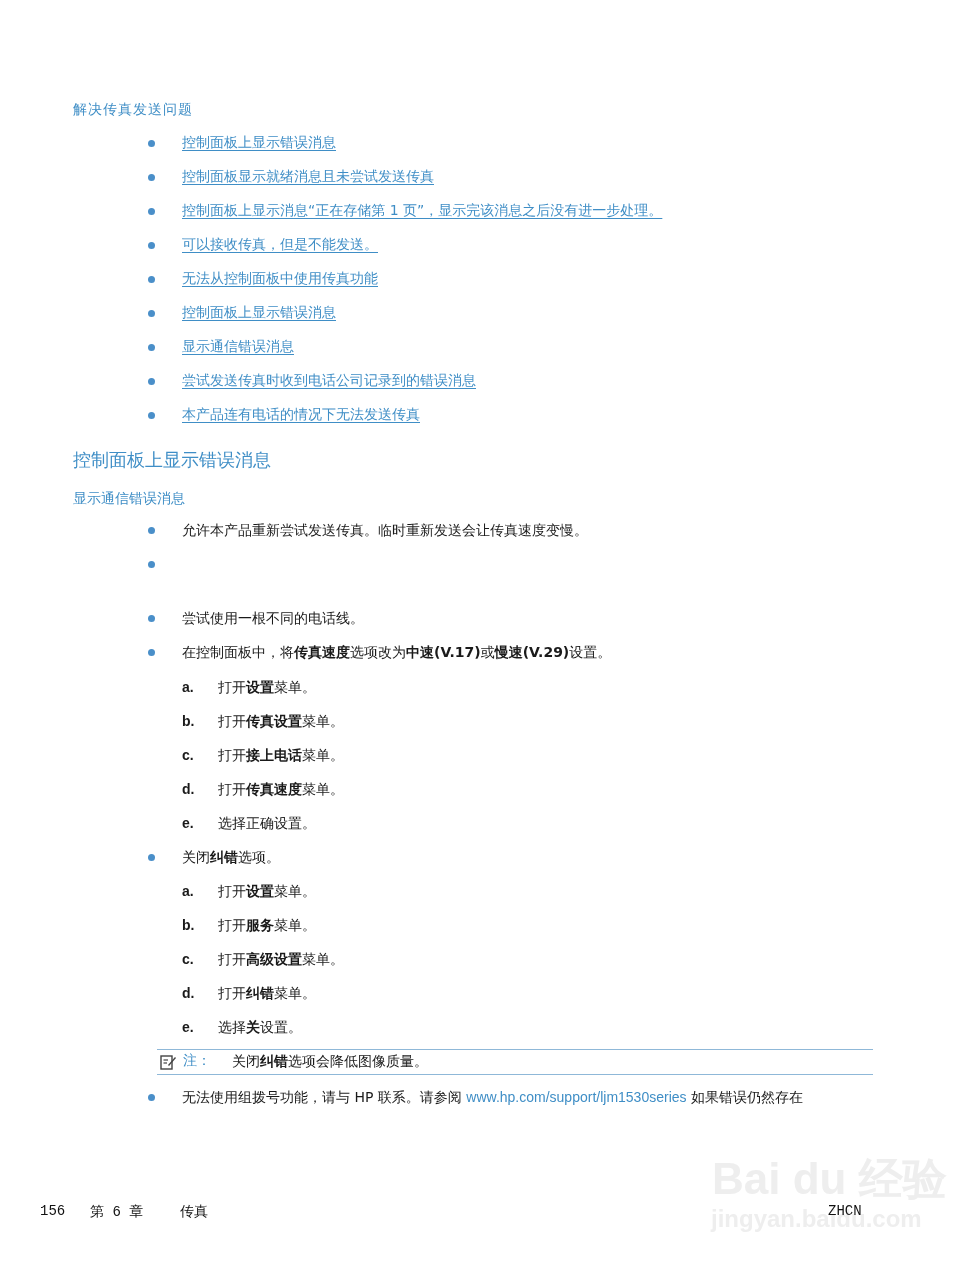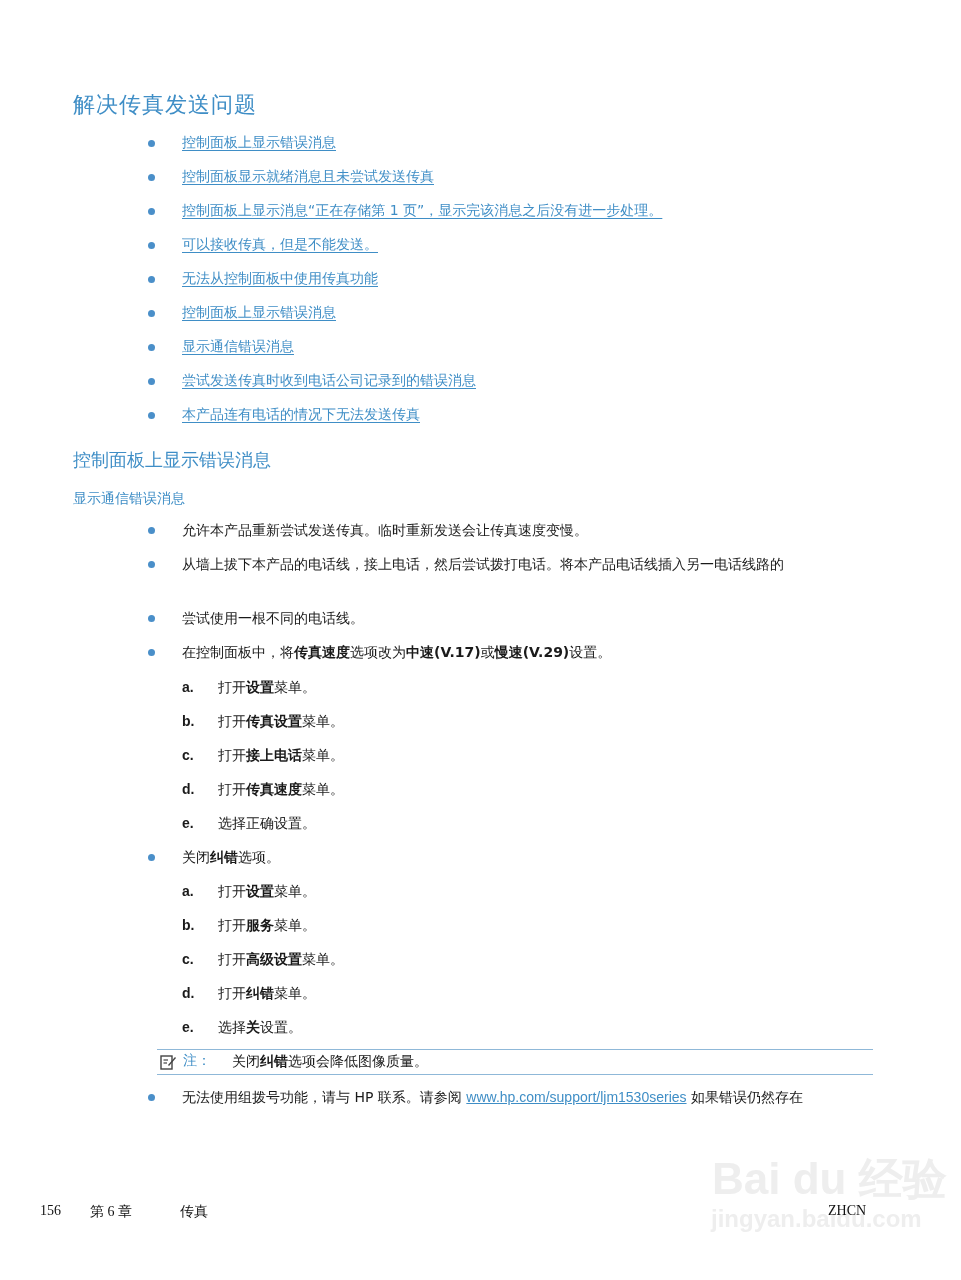--- a/index.html
+++ b/index.html
@@ -1,27 +1,27 @@
 <!DOCTYPE html>
 <html><head>
 <meta charset="utf-8">
 <style>
   html, body { margin: 0; padding: 0; background: #ffffff; }
   body { width: 961px; height: 1280px; position: relative; overflow: hidden;
          font-family: "DejaVu Sans", "Liberation Sans", sans-serif; color: #1a1a1a; }
   .abs { position: absolute; }
-  .h1 { left: 73px; top: 90px; font-size: 22px; color: #3f8ec6; letter-spacing: 1px; }
+  .h1 { left: 73px; top: 101px; font-size: 14px; color: #3f8ec6; letter-spacing: 1px; }
   .h2 { left: 73px; top: 448px; font-size: 18px; color: #3f8ec6; }
   .h3 { left: 73px; top: 490px; font-size: 14px; color: #3f8ec6; }
   .bullet { position: absolute; width: 7px; height: 7px; border-radius: 50%; background: #4a8fc9; }
   .link { color: #3f8ec6; text-decoration: underline; text-underline-offset: 3px; font-size: 14px; white-space: nowrap; }
   .body-text { font-size: 14px; color: #1a1a1a; line-height: 21px; }
   .sub-letter { font-family: "Liberation Sans", sans-serif; font-weight: bold; font-size: 14px; }
   .note { left: 157px; top: 1049px; width: 716px; height: 24px; border-top: 1px solid #8fb8d8; border-bottom: 1px solid #8fb8d8; }
-  .footer { font-size: 14px; color: #111; font-family: Liberation Serif, serif; }
+  .footer { font-size: 14px; color: #111; font-family: Liberation Mono, monospace; }
   .wm { color: #eeeeee; font-family: "Liberation Sans", sans-serif; font-weight: bold; margin-left: 27px; }
 </style>
 </head>
 <body>
 
 <div class="abs h1">解决传真发送问题</div>
 
 <div>
   <div class="bullet" style="left:148px;top:140px"></div>
   <a class="abs link" style="left:182px;top:134px">控制面板上显示错误消息</a>
@@ -44,21 +44,20 @@
 </div>
 
 <div class="abs h2">控制面板上显示错误消息</div>
 <div class="abs h3">显示通信错误消息</div>
 
 <div class="bullet" style="left:148px;top:527px"></div>
 <div class="abs body-text" style="left:182px;top:520px">允许本产品重新尝试发送传真。临时重新发送会让传真速度变慢。</div>
 
 <div class="bullet" style="left:148px;top:561px"></div>
 <div class="abs body-text" style="left:182px;top:554px">
-  <div>从墙上拔下本产品的电话线，接上电话，然后尝试拨打电话。将本产品电话线插入另一电话线路的</div>
 </div>
 
 <div class="bullet" style="left:148px;top:615px"></div>
 <div class="abs body-text" style="left:182px;top:608px">尝试使用一根不同的电话线。</div>
 
 <div class="bullet" style="left:148px;top:649px"></div>
 <div class="abs body-text" style="left:182px;top:642px">
   <span>在控制面板中，将</span><b>传真速度</b><span>选项改为</span><b>中速(V.17)</b><span>或</span><b>慢速(V.29)</b><span>设置。</span>
 </div>
 
@@ -107,21 +106,21 @@
     <line x1="4.5" y1="7" x2="9" y2="7" stroke="#444" stroke-width="1.2"></line>
     <line x1="4.5" y1="10" x2="8" y2="10" stroke="#444" stroke-width="1.2"></line>
     <path d="M9 12 L16 4 L17 5 L10 13 Z" fill="#444"></path>
   </svg>
   <span class="abs" style="left:26px;top:2px;font-size:14px;color:#3f8ec6">注：</span>
   <span class="abs body-text" style="left:75px;top:1px"><span>关闭</span><b>纠错</b><span>选项会降低图像质量。</span></span>
 </div>
 
 <div class="bullet" style="left:148px;top:1094px"></div>
 <div class="abs body-text" style="left:182px;top:1087px;width:700px">
-  <div style="white-space:nowrap"><span>无法使用组拨号功能，请与 HP 联系。请参阅 </span><a style="color:#3f8ec6;text-decoration:underline;font-family:'Liberation Sans',sans-serif">www.hp.com/support/ljm1530series</a><span> 如果错误仍然存在</span></div>
+  <div style="white-space:nowrap"><span>无法使用组拨号功能，请与 HP 联系。请参阅 </span><a style="color:#3f8ec6;font-family:'Liberation Sans',sans-serif">www.hp.com/support/ljm1530series</a><span> 如果错误仍然存在</span></div>
 </div>
 
 <div class="abs wm" style="left:685px;top:1150px;font-size:44px;">Bai du 经验</div>
 <div class="abs wm" style="left:684px;top:1205px;font-size:24px;">jingyan.baidu.com</div>
 
 <div class="abs footer" style="left:40px;top:1203px">156</div>
 <div class="abs footer" style="left:90px;top:1203px">第 6 章</div>
 <div class="abs footer" style="left:180px;top:1203px">传真</div>
 <div class="abs footer" style="left:828px;top:1203px">ZHCN</div>
 

